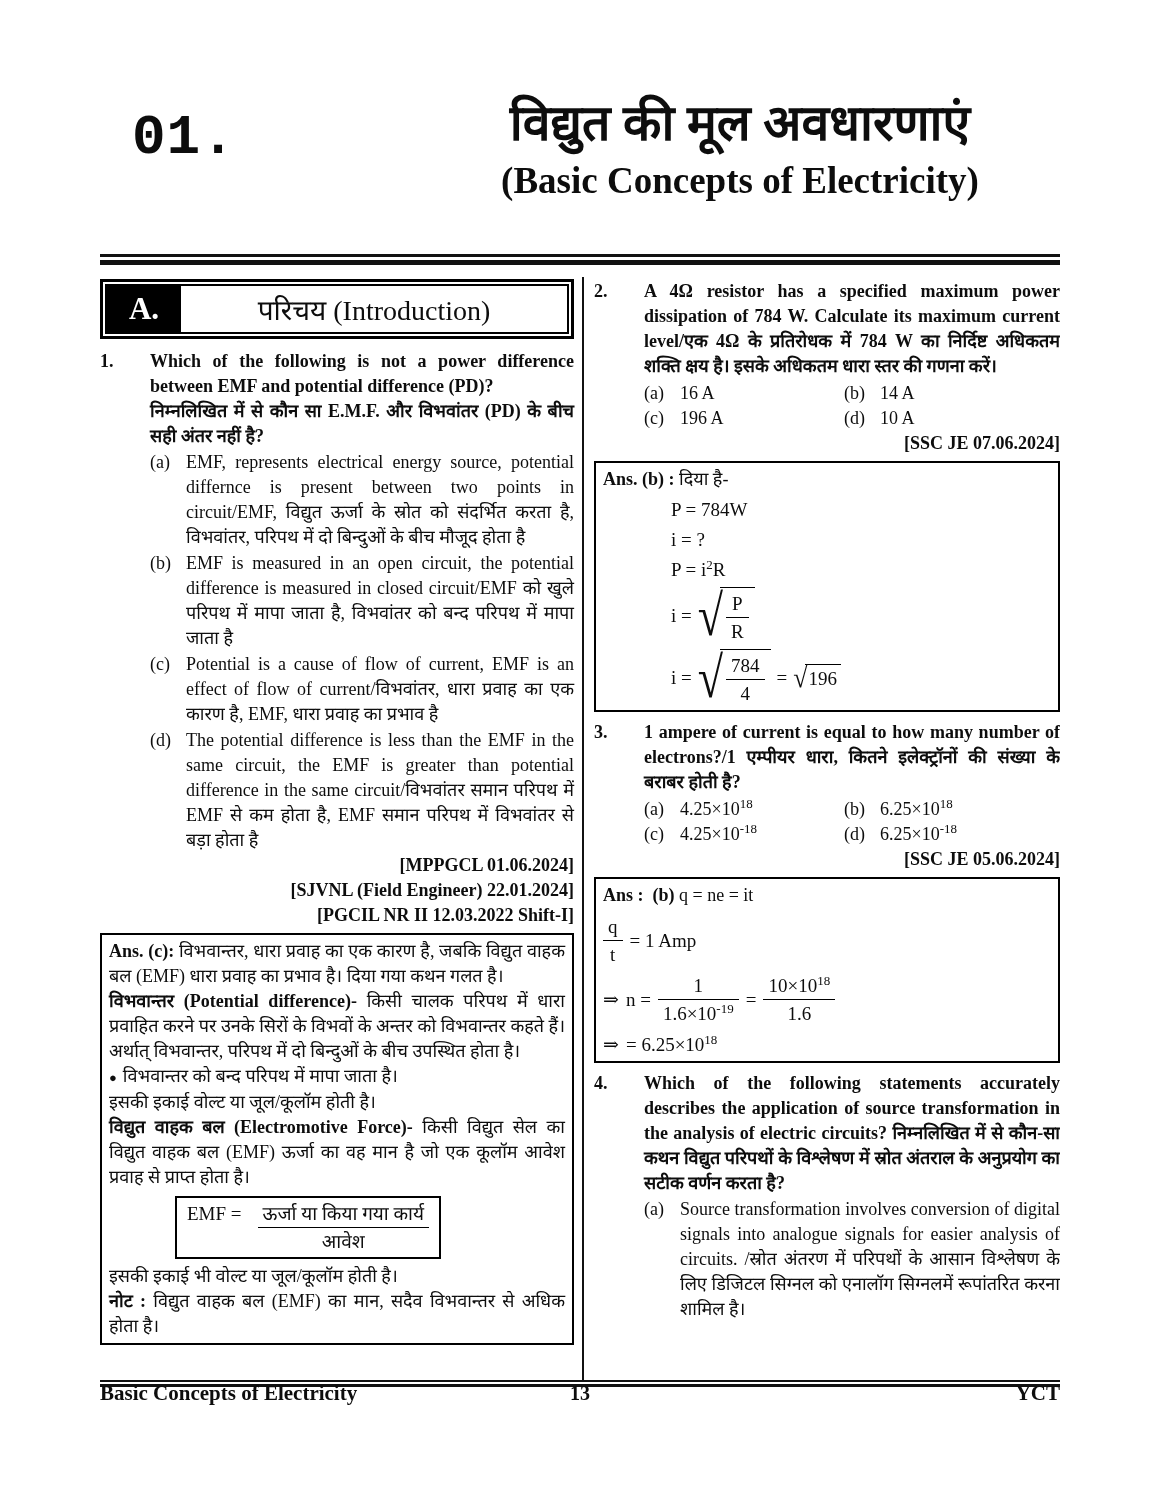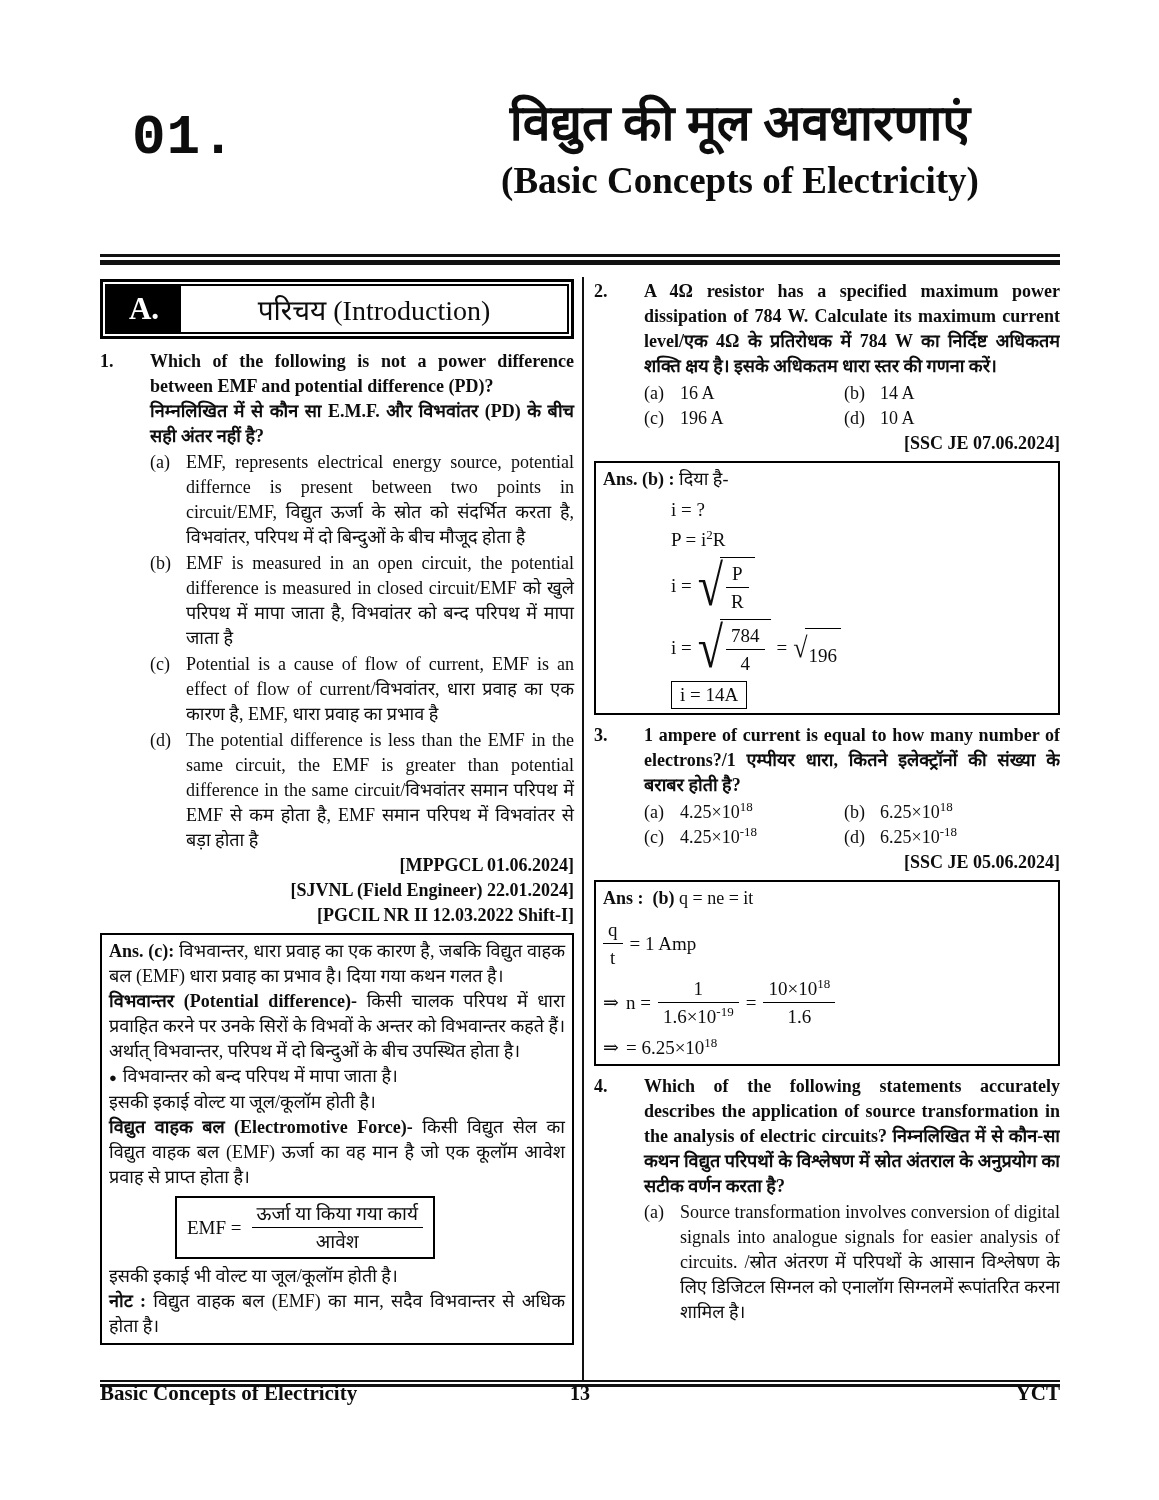--- a/index.html
+++ b/index.html
@@ -55,27 +55,27 @@
   
   .math-line{margin:5px 0 0 68px;font-size:19px;display:flex;align-items:center;gap:6px;}
   .math-row{margin:6px 0 0 0;font-size:19px;display:flex;align-items:center;gap:7px;}
   .frac{display:inline-block;text-align:center;vertical-align:middle;}
   .frac .fnum{display:block;padding:0 5px 1px;border-bottom:1.6px solid #000;}
   .frac .fden{display:block;padding:1px 5px 0;}
   .sqrt{display:inline-flex;align-items:center;}
   .sqrt .rad{font-size:46px;line-height:1;font-weight:400;margin-right:-3px;transform:scaleY(1.25);}
   .sqrt .radicand{border-top:1.8px solid #000;padding:3px 6px 0;}
   .sqrt.sm .rad{font-size:26px;transform:scaleY(1.1);}
-  .sqrt.sm .radicand{padding:14px 4px 0;}
+  .sqrt.sm .radicand{padding:1px 4px 0;}
   .boxed{border:1.6px solid #000;padding:0 8px 1px;display:inline-block;}
   sup{font-size:13px;line-height:0;}
 
   
   .emf-box{border:2px solid #000;width:fit-content;margin:6px 0 5px 66px;padding:3px 10px;
-           font-size:19px;display:flex;align-items:center;gap:10px;}
+           font-size:19px;display:flex;gap:16px;}
 
   
   .footer-rule{position:absolute;left:100px;width:960px;top:1380px;}
   .footer-rule .fr1{height:2px;background:#111;}
   .footer-rule .fr2{height:3px;background:#111;margin-top:2px;}
   .footer{position:absolute;left:100px;width:960px;top:1381px;display:flex;align-items:baseline;}
   .footer .f-left{flex:1;font-size:21px;font-weight:bold;text-align:left;}
   .footer .f-page{flex:0 0 auto;font-size:20px;font-weight:bold;text-align:center;}
   .footer .f-right{flex:1;font-size:21px;font-weight:bold;text-align:right;}
 </style>
@@ -179,20 +179,21 @@
                   <span class="opt-label">(d)</span>
                   <span>10 A</span>
                 </div>
             </div>
             <div class="source-line">[SSC JE 07.06.2024]</div>
           </div>
         </div>
 
         <div class="ans-box">
           <p><span class="ans-lead">Ans. (b) :</span> <span>दिया है-</span></p>
+          <div class="math-line">P = 784W</div>
           <div class="math-line">i = ?</div>
           <div class="math-line">
               <span><span>P = i</span><sup>2</sup><span>R</span></span>
             </div>
           <div class="math-line">
             <span>i =</span>
             <span class="sqrt">
               <span class="rad">√</span>
               <span class="radicand">
                 <span class="frac"><span class="fnum">P</span><span class="fden">R</span></span>
@@ -206,23 +207,20 @@
               <span class="radicand">
                 <span class="frac"><span class="fnum">784</span><span class="fden">4</span></span>
               </span>
             </span>
             <span>=</span>
             <span class="sqrt sm">
               <span class="rad">√</span>
               <span class="radicand">196</span>
             </span>
           </div>
-          <div class="math-line">
-              <span class="boxed">i = 14A</span>
-            </div>
         </div>
 
         <div class="question">
           <div class="qnum">3.</div>
           <div class="qbody">
             <div class="q-text">1 ampere of current is equal to how many number of electrons?/1 एम्पीयर धारा, कितने इलेक्ट्रॉनों की संख्या के बराबर होती है?</div>
             <div class="options-2col">
               <div class="opt-cell">
                   <span class="opt-label">(a)</span>
                   <span><span>4.25×10</span><sup>18</sup></span>

